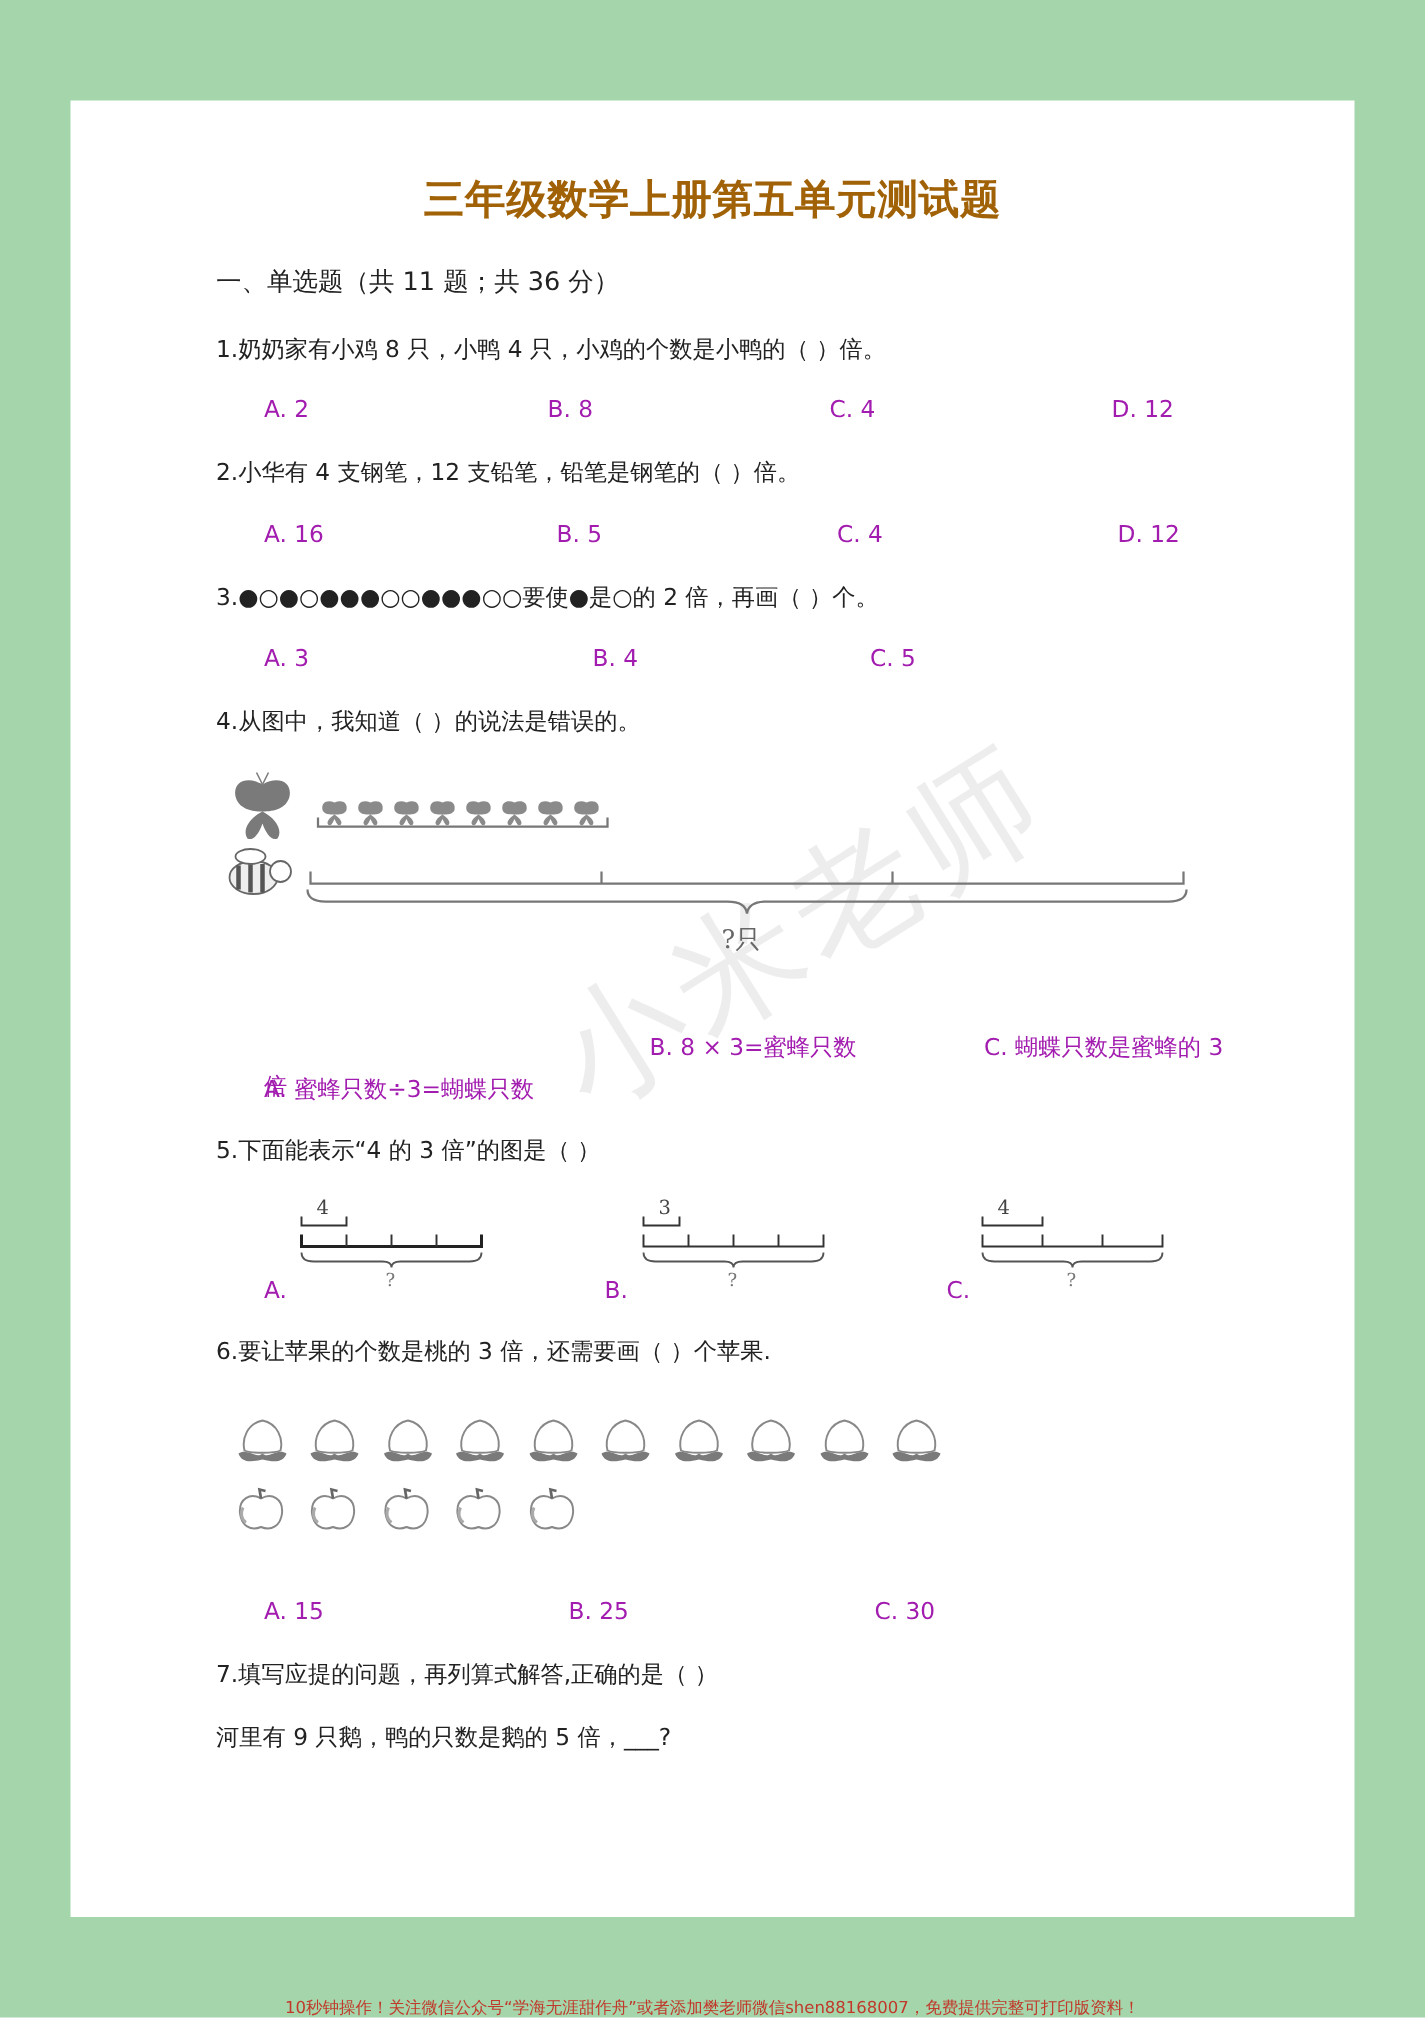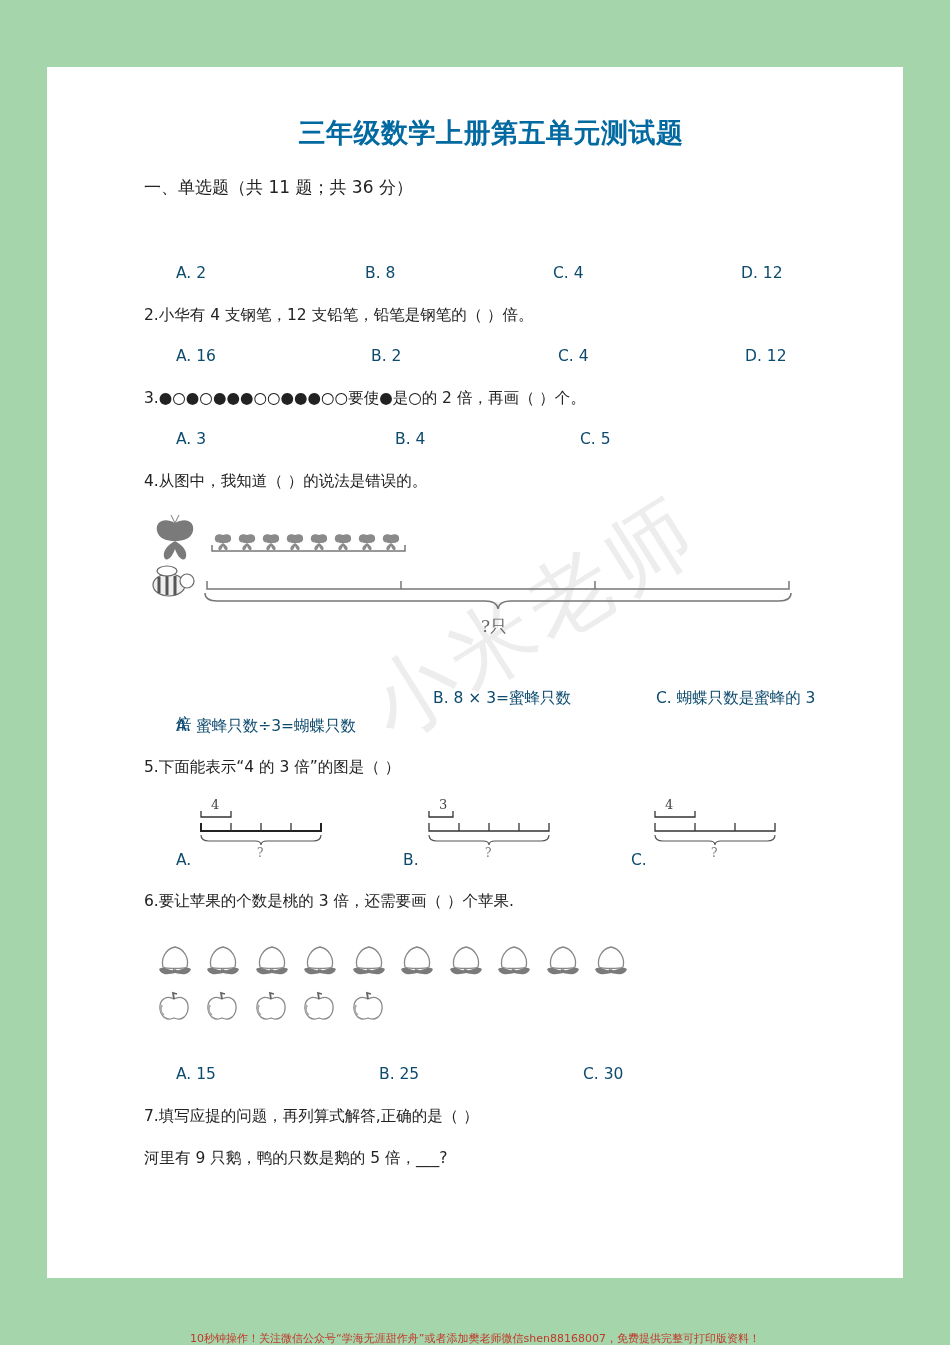--- a/index.html
+++ b/index.html
@@ -9,25 +9,25 @@
     font-family:"DejaVu Sans", "Liberation Sans", sans-serif;
     color:#1a1a1a;
   }
   .page {
     position:absolute; left:47px; top:67px; width:856px; height:1211px;
     background:#ffffff;
   }
   .abs { position:absolute; white-space:nowrap; }
   .title {
     left:0; width:856px; top:48px; text-align:center;
-    font-size:27px; font-weight:bold; letter-spacing:0.5px; color:#0369a1;margin-left:16px;
+    font-size:27px; font-weight:bold; letter-spacing:0.5px; color:#a16207;
   }
   .section { left:97px; top:109px; font-size:17px; color:#222; }
   .q { left:97px; font-size:15.5px; color:#222; }
-  .opt { font-size:15.5px; color:#0c4a6e; }
+  .opt { font-size:15.5px; color:#a21caf; }
   .watermark {
     left:300px; top:600px; font-size:86px; color:rgba(0,0,0,0.07);
     transform:rotate(-32deg); transform-origin:left top; font-family:"DejaVu Serif", serif;
     letter-spacing:6px;
   }
   .footer {
     position:absolute; left:0; width:950px; top:1331px; text-align:center;
     font-size:11px; color:#c0392b;
   }
   svg { position:absolute; overflow:visible; }
@@ -35,28 +35,29 @@
 </head>
 <body>
 
 <div class="page">
 
   <div class="abs title">三年级数学上册第五单元测试题</div>
   <div class="abs section">一、单选题（共 11 题；共 36 分）</div>
 
   <div class="abs watermark">小米老师</div>
 
+  <div class="abs q" style="top:156px">1.奶奶家有小鸡 8 只，小鸭 4 只，小鸡的个数是小鸭的（   ）倍。</div>
   <div class="abs opt" style="left:129px;top:197px">A. 2</div>
   <div class="abs opt" style="left:318px;top:197px">B. 8</div>
   <div class="abs opt" style="left:506px;top:197px">C. 4</div>
   <div class="abs opt" style="left:694px;top:197px">D. 12</div>
 
   <div class="abs q" style="top:238px">2.小华有 4 支钢笔，12 支铅笔，铅笔是钢笔的（  ）倍。</div>
   <div class="abs opt" style="left:129px;top:280px">A. 16</div>
-  <div class="abs opt" style="left:324px;top:280px">B. 2</div>
+  <div class="abs opt" style="left:324px;top:280px">B. 5</div>
   <div class="abs opt" style="left:511px;top:280px">C. 4</div>
   <div class="abs opt" style="left:698px;top:280px">D. 12</div>
 
   <div class="abs q" style="top:321px">3.●○●○●●●○○●●●○○要使●是○的 2 倍，再画（  ）个。</div>
   <div class="abs opt" style="left:129px;top:363px">A. 3</div>
   <div class="abs opt" style="left:348px;top:363px">B. 4</div>
   <div class="abs opt" style="left:533px;top:363px">C. 5</div>
 
   <div class="abs q" style="top:404px">4.从图中，我知道（   ）的说法是错误的。</div>
 

